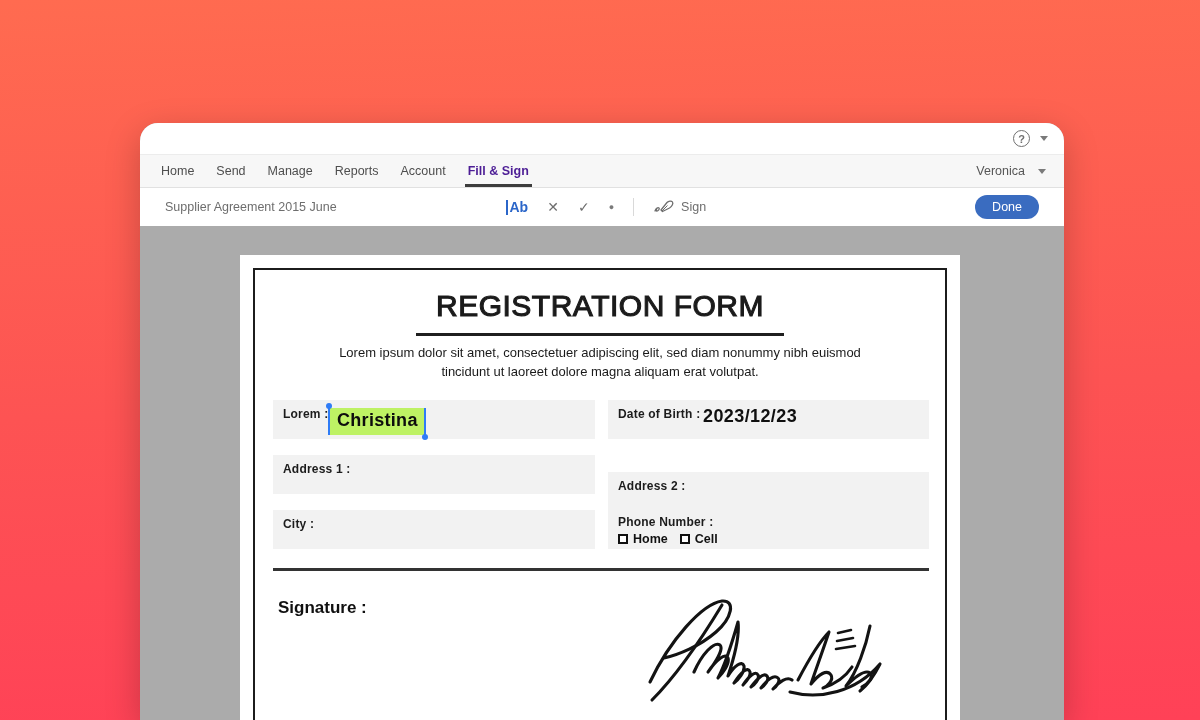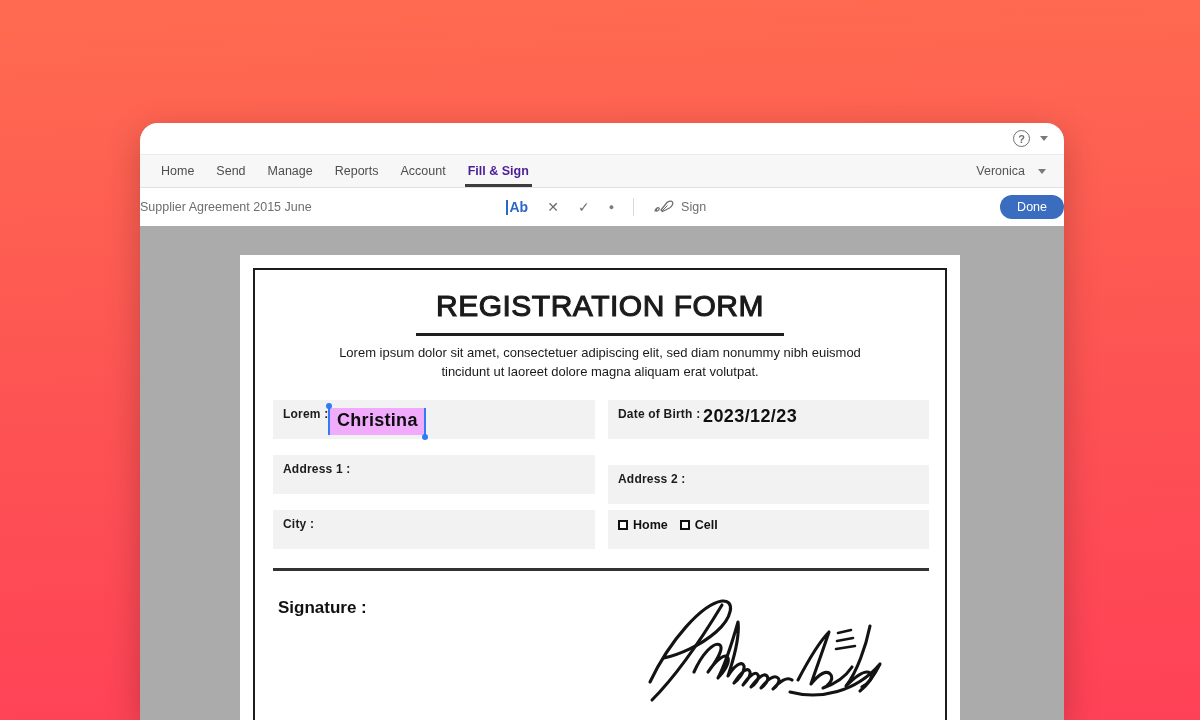--- a/index.html
+++ b/index.html
@@ -43,21 +43,21 @@
   .tab { display:flex; align-items:center; padding:0 11px; cursor:pointer; position:relative; }
   .tab.active { color:#4c1d95; font-weight:bold; }
   .tab.active::after {
     content:""; position:absolute; left:8px; right:8px; bottom:0; height:3px; background:#3d3d3d;
   }
   .user-menu { margin-left:auto; display:flex; align-items:center; gap:13px; color:#565656; padding-right:8px; }
 
   
   .toolbar {
     height:38px; flex:0 0 38px; background:#ffffff; position:relative;
-    display:flex; align-items:center; padding:0 0;
+    display:flex; align-items:center; padding:0 25px;
     box-shadow:0 1px 2px rgba(0,0,0,.12);
   }
   .doc-title { color:#6e6e6e; font-size:12.5px; }
   .tools { position:absolute; left:366px; top:0; height:38px; display:flex; align-items:center; gap:19px; }
   .tool { color:#6e6e6e; font-size:14px; display:flex; align-items:center; cursor:pointer; }
   .tool-text { color:#2b66c9; font-weight:bold; font-size:14px; }
   .caret-bar { display:inline-block; width:1.5px; height:15px; background:#2b66c9; margin-right:2px; }
   .tool-dot { font-size:9px; color:#7a7a7a; }
   .tool-divider { width:1px; height:18px; background:#d9d9d9; }
   .sign-tool { gap:6px; font-size:12.5px; }
@@ -83,36 +83,36 @@
   .title-rule { width:368px; height:3px; background:#1f1f1f; margin:10px auto 0; }
   .intro { margin-top:7px; text-align:center; font-size:13px; line-height:19px; color:#1a1a1a; }
 
   .field {
     position:absolute; background:#f2f2f2; height:39px; padding:7px 10px;
   }
   .field-label { font-size:12px; font-weight:bold; color:#1c1c1c; letter-spacing:.2px; }
   .f-name     { left:33px;  top:145px; width:322px; }
   .f-dob      { left:368px; top:145px; width:321px; }
   .f-addr1    { left:33px;  top:200px; width:322px; }
-  .f-addr2    { left:368px; top:210px; width:321px; }
+  .f-addr2    { left:368px; top:217px; width:321px; }
   .f-city     { left:33px;  top:255px; width:322px; }
   .f-phone    { left:368px; top:255px; width:321px; padding-top:5px; }
 
   
   .name-entry {
     position:absolute; left:55px; top:8px; height:27px; display:flex; align-items:stretch;
   }
   .sel-handle { position:relative; width:2px; background:#2f7cf6; }
   .sel-handle .dot {
     position:absolute; width:6px; height:6px; border-radius:50%; background:#2f7cf6; left:-2px;
   }
   .sel-handle.left .dot { top:-5px; }
   .sel-handle.right .dot { bottom:-5px; }
   .sel-text {
-    background:#f0abfc; color:#0d0d0d; font-size:18px; font-weight:bold;
+    background:#bef264; color:#0d0d0d; font-size:18px; font-weight:bold;
     padding:2px 6px 0 7px; letter-spacing:.3px;
   }
 
   .dob-value {
     position:absolute; left:95px; top:6px; font-size:18px; font-weight:bold; color:#101010;
     letter-spacing:.4px;
   }
 
   .phone-opts { display:flex; align-items:center; gap:12px; margin-top:3px; }
   .phone-opt { display:flex; align-items:center; gap:5px; font-size:12.5px; font-weight:bold; color:#111; }
@@ -206,20 +206,21 @@
 
       <div class="field f-addr2">
         <div class="field-label">Address 2 :</div>
       </div>
 
       <div class="field f-city">
         <div class="field-label">City :</div>
       </div>
 
       <div class="field f-phone">
+        <div class="field-label">Phone Number :</div>
         <div class="phone-opts">
           <span class="phone-opt">
             <span class="cb"></span>
             <span>Home</span>
           </span>
           <span class="phone-opt">
             <span class="cb"></span>
             <span>Cell</span>
           </span>
         </div>

